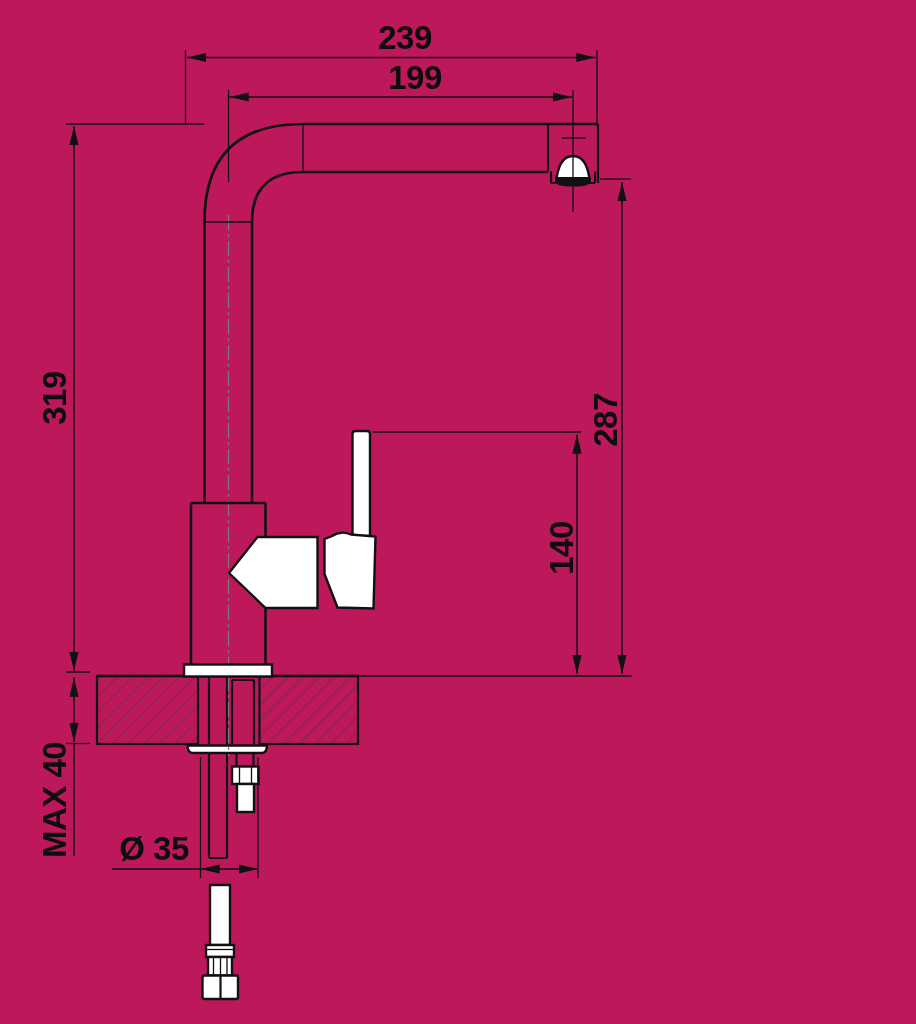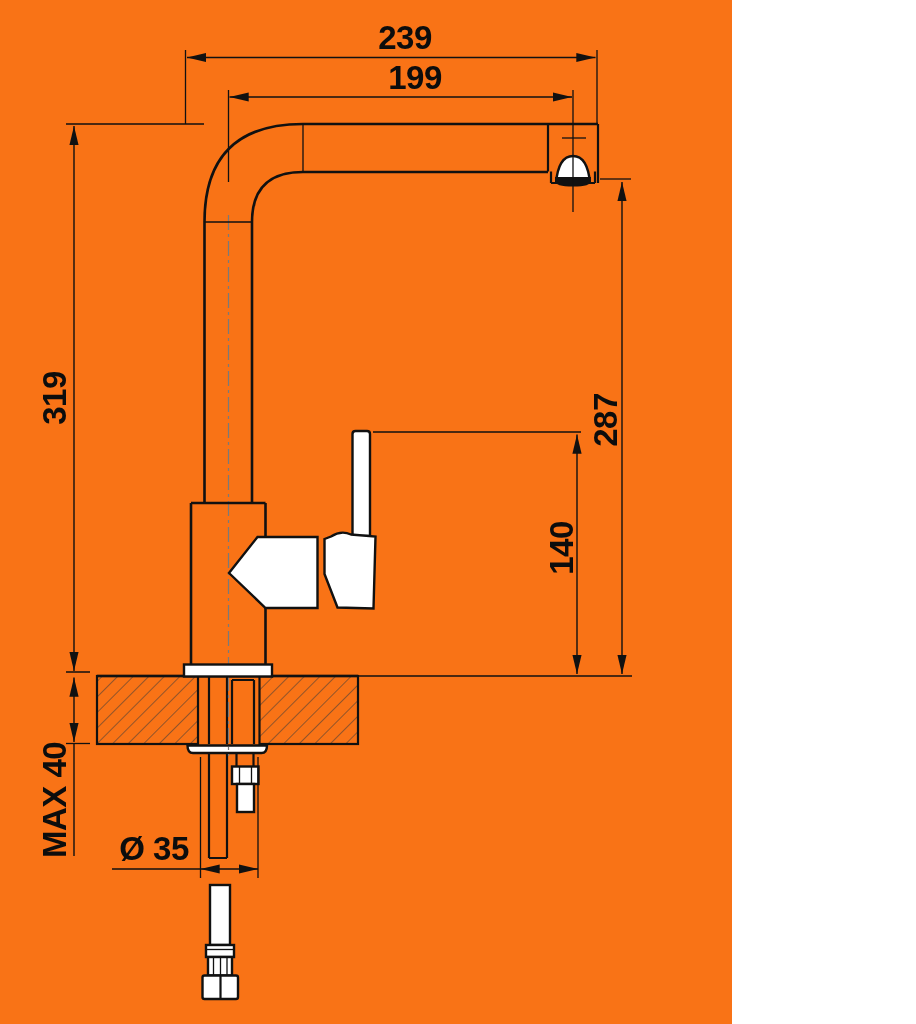--- a/index.html
+++ b/index.html
@@ -1,16 +1,16 @@
 <!DOCTYPE html>
 <html><head>
 <meta charset="utf-8">
 <style>
   html,body{margin:0;padding:0;background:#fff;}
-  .stage{position:relative;width:732px;height:1024px;background:#f97316;overflow:hidden;
+  .stage{position:relative;width:916px;height:1024px;background:#be185d;overflow:hidden;
          font-family:"Liberation Sans",sans-serif;}
   svg{position:absolute;inset:0;display:block;}
   .ol  {stroke:#111;fill:none;stroke-width:2.6;}
   .ol2 {stroke:#111;fill:none;stroke-width:2.2;}
   .olf {stroke:#111;fill:#fff;stroke-width:2.4;}
   .thin{stroke:#111;fill:none;stroke-width:1.3;}
   .dim {stroke:#111;fill:none;stroke-width:1.4;}
   .cl  {stroke:#7a7a7a;fill:none;stroke-width:1.2;stroke-dasharray:15 4 3 4;}
   .hatched{fill:url(#hatch);stroke:#111;stroke-width:2.2;}
   text.lbl{font-family:"Liberation Sans",sans-serif;font-weight:700;font-size:33px;

